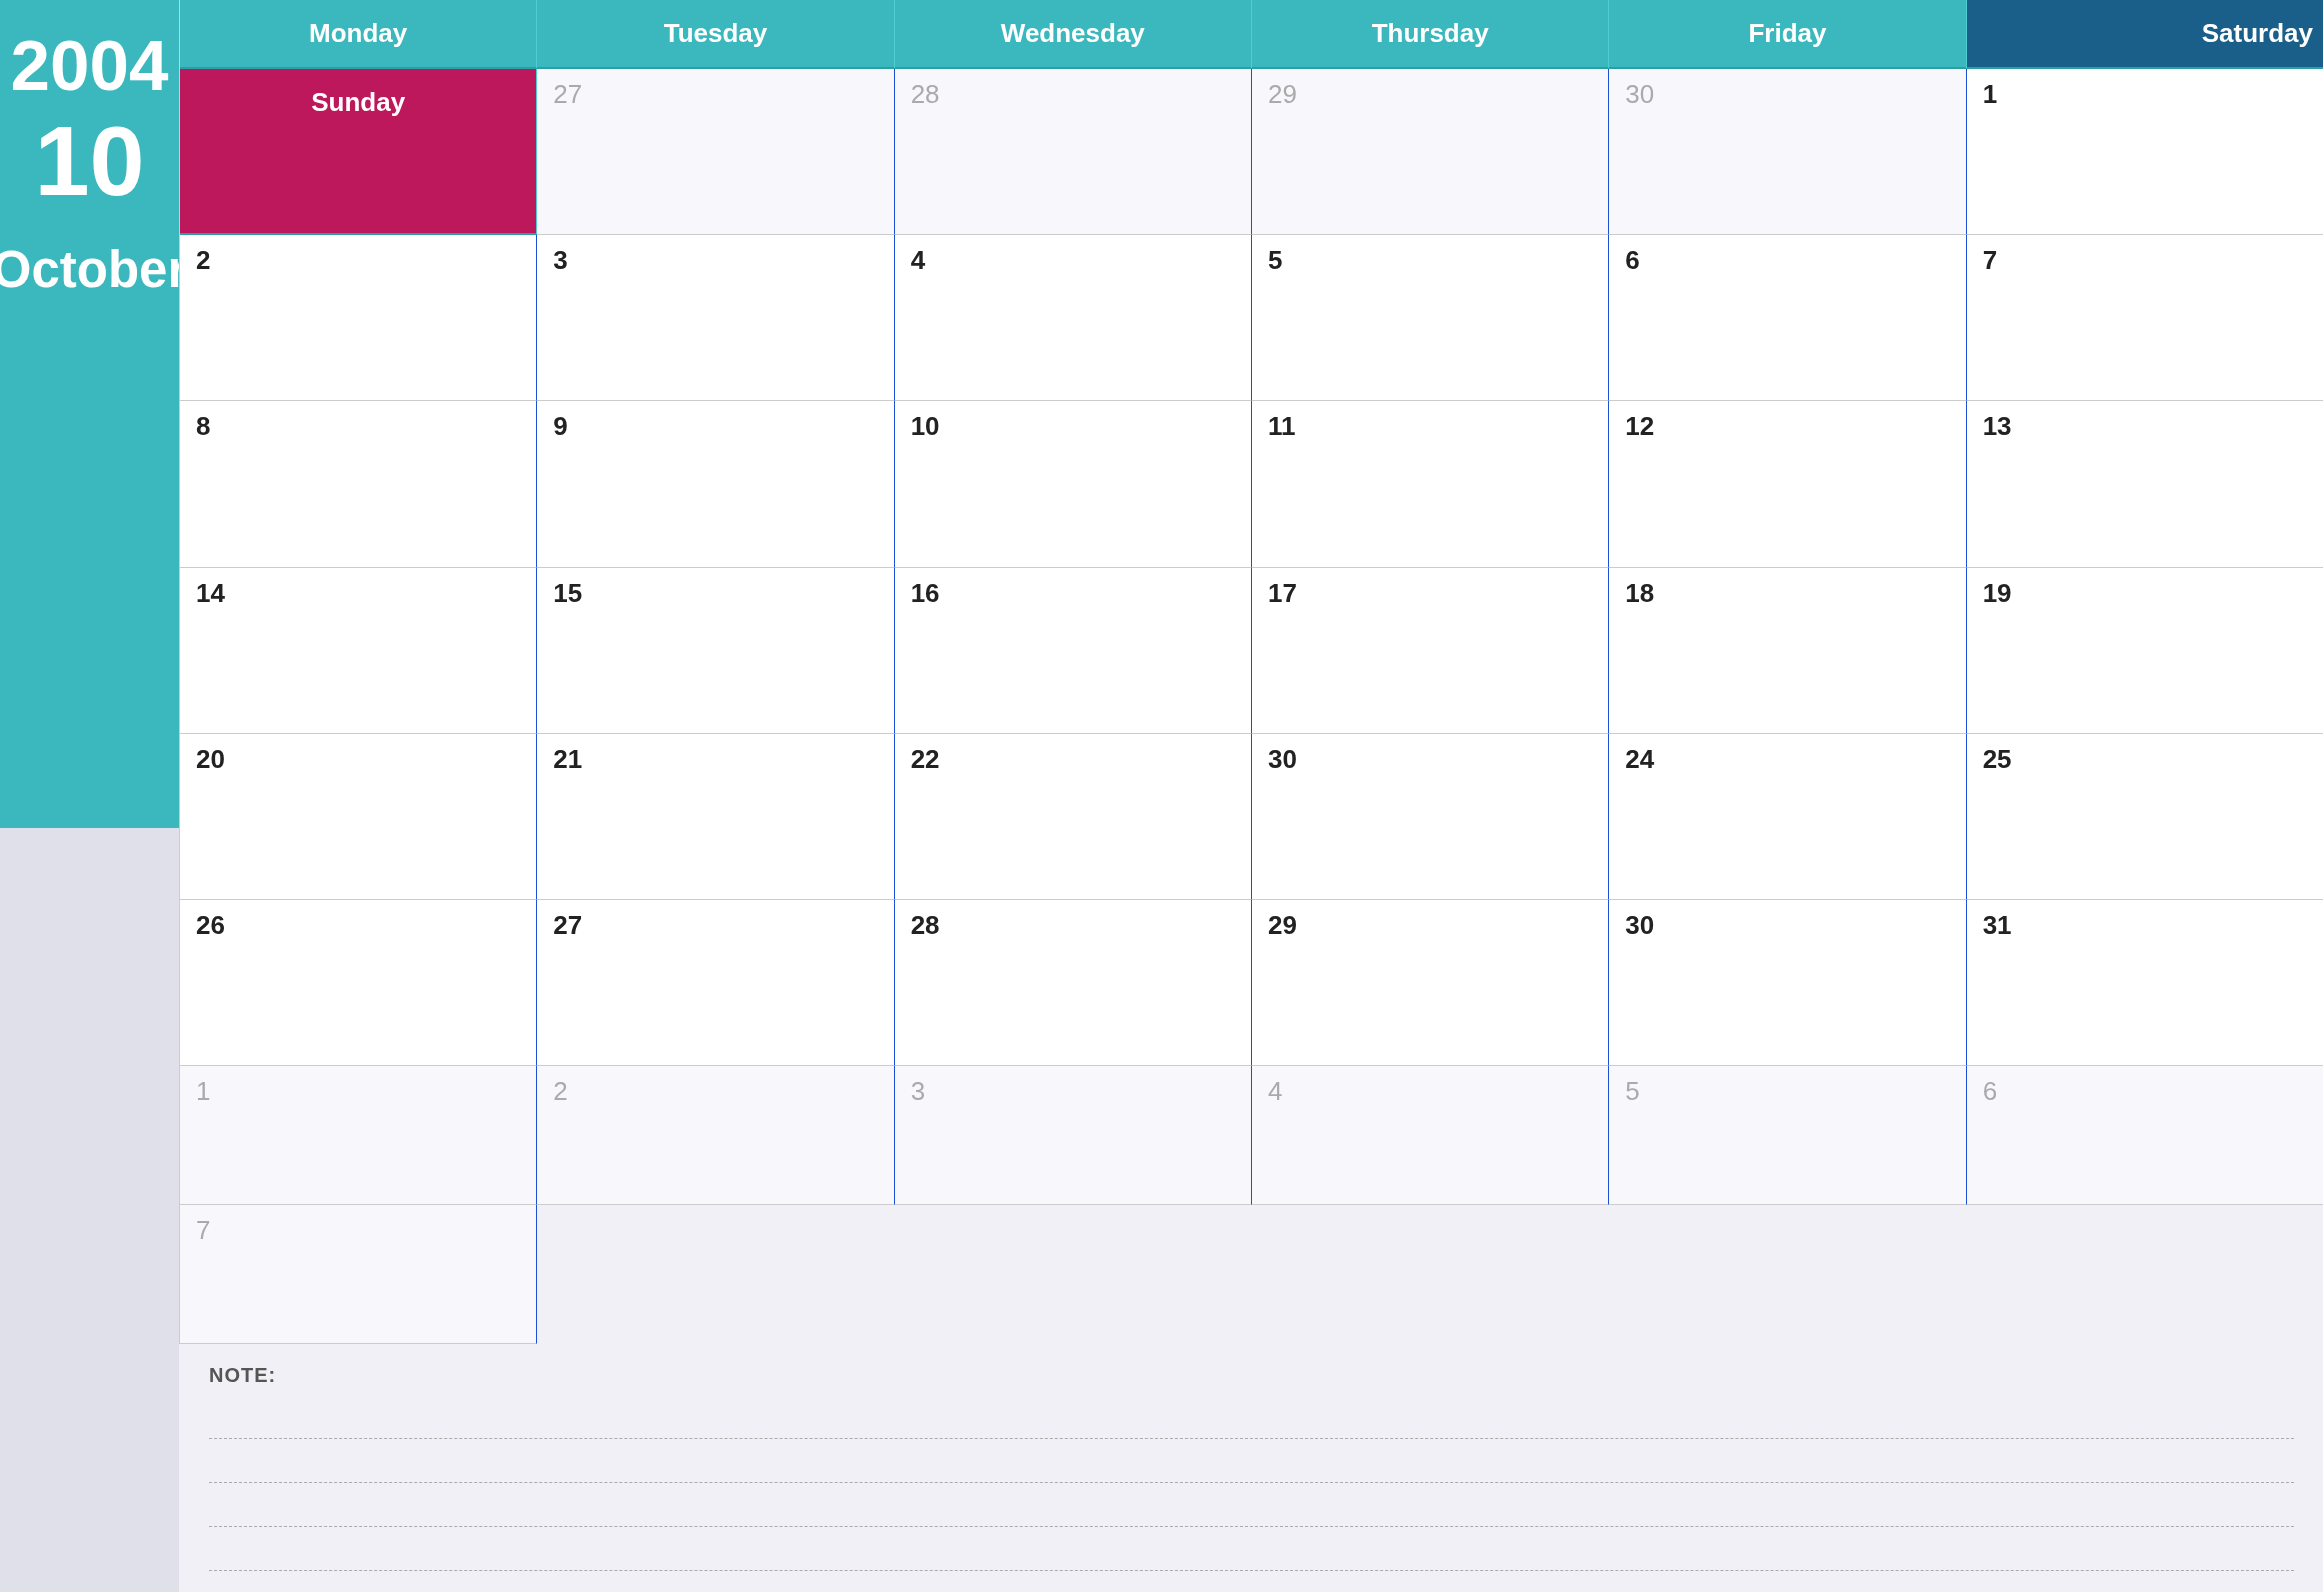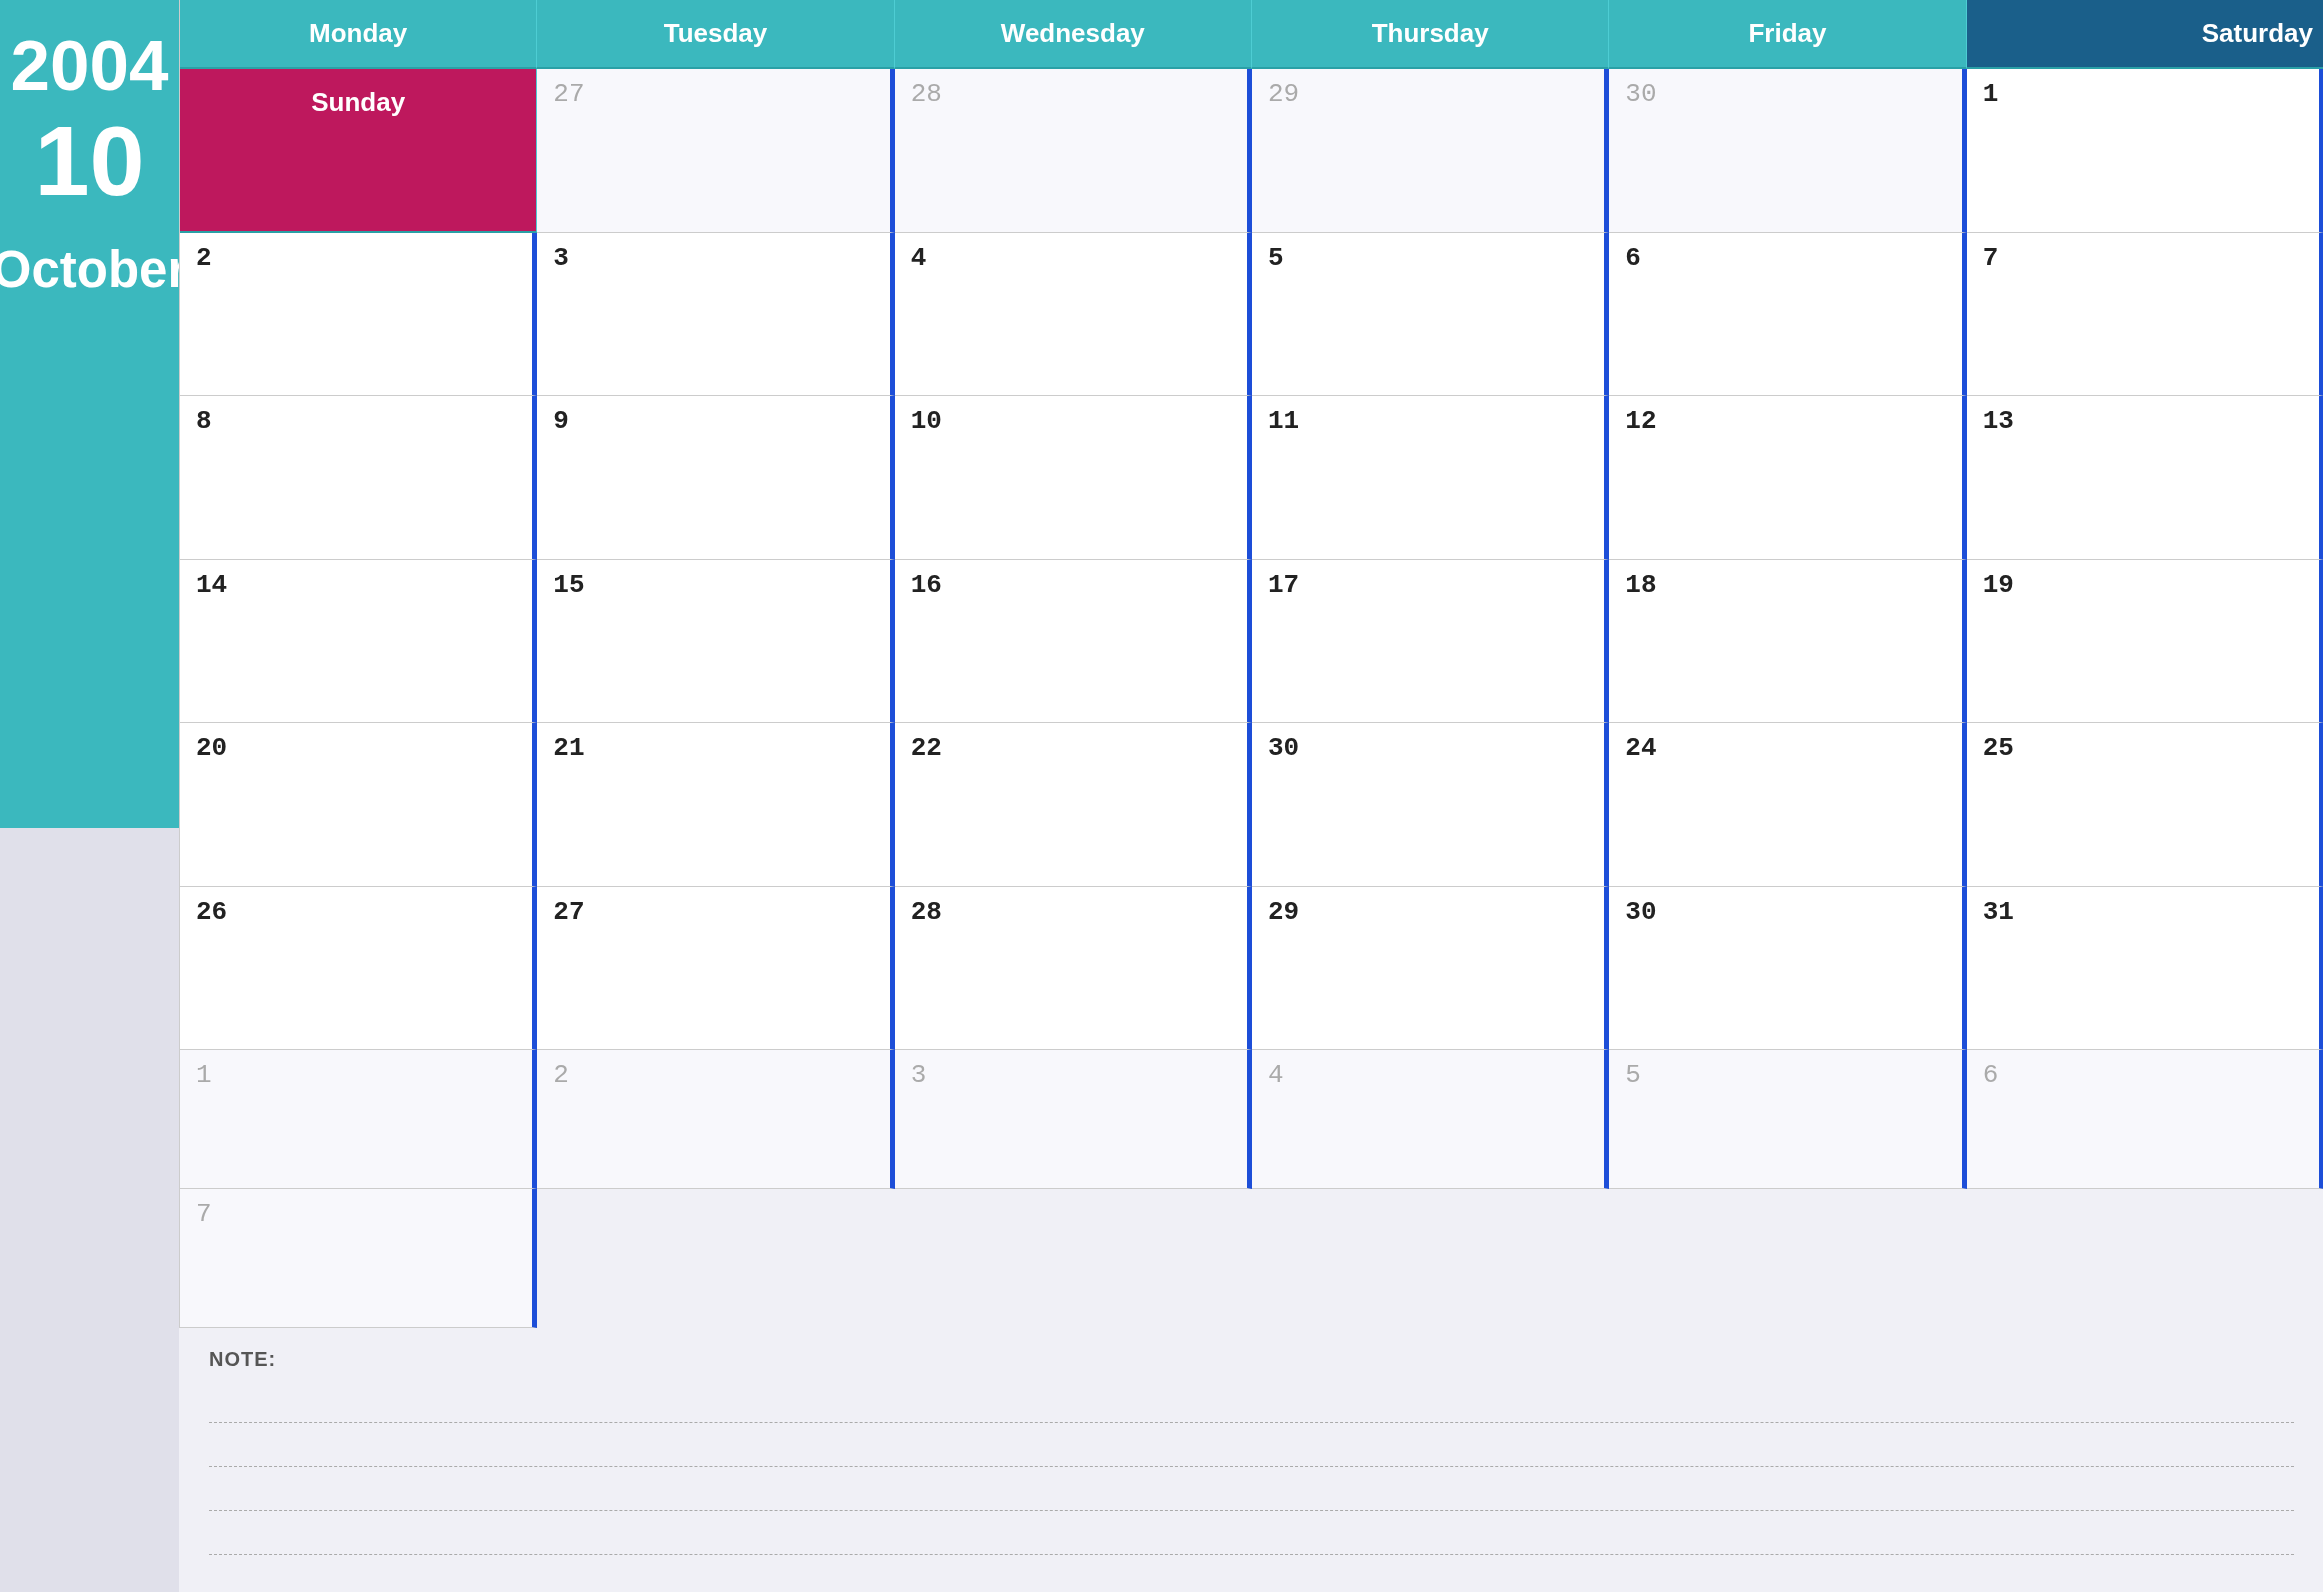--- a/index.html
+++ b/index.html
@@ -78,47 +78,46 @@
       background: #1a5f8a;
       text-align: right;
     }
 
     .day-header.sunday {
       background: #be185d;
     }
 
     .day-cell {
       background: white;
-      border-right: 5px solid #1d4ed8;
+      border-right: 1px solid #1d4ed8;
       border-bottom: 1px solid #ccc;
       padding: 12px 16px;
       min-height: 139px;
       vertical-align: top;
       position: relative;
-      font-family: Liberation Mono, monospace;
     }
 
     .day-cell.other-month {
       background: #f8f8fc;
     }
 
     .day-number {
       font-size: 26px;
       font-weight: bold;
       color: #222;
       line-height: 1;
     }
 
     .day-number.other-month {
       color: #aaa;
       font-weight: normal;
     }
 
     .note-section {
-      padding: 20px 30px 38px 30px;
+      padding: 20px 30px 22px 30px;
       background: #f0f0f6;
     }
 
     .note-label {
       font-size: 20px;
       color: #555;
       font-weight: bold;
       margin-bottom: 8px;
       letter-spacing: 1px;
     }

